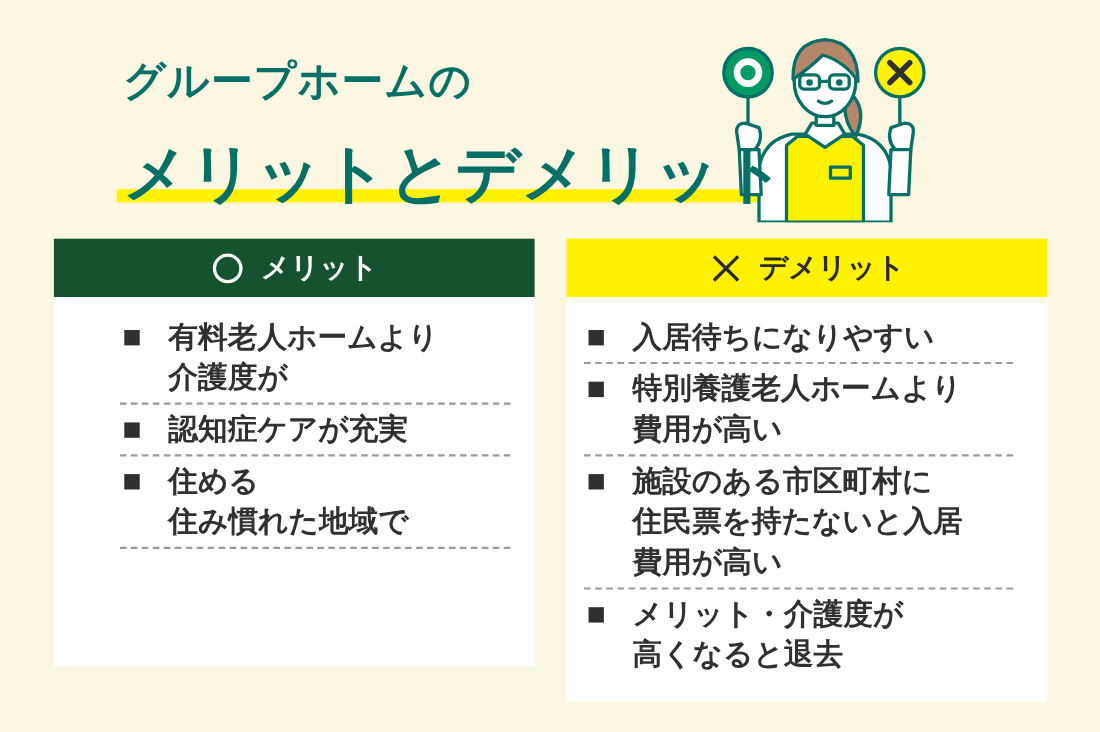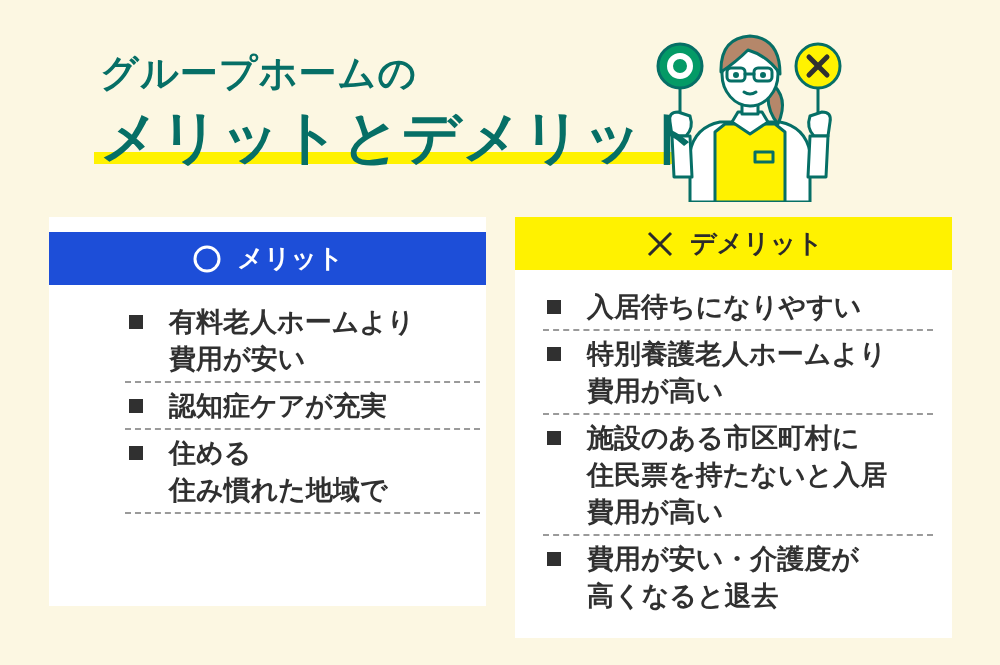--- a/index.html
+++ b/index.html
@@ -2,52 +2,52 @@
 <html><head>
 <meta charset="utf-8">
 <style>
   html, body { margin: 0; padding: 0; }
   body {
     width: 1000px; height: 665px; overflow: hidden;
     background: #fcf7e2;
     font-family: "DejaVu Sans", "Liberation Sans", sans-serif;
     position: relative;
   }
-  .title-block { position: absolute; left: 100px; top: 50px; }
+  .title-block { position: absolute; left: 112px; top: 50px; }
   .title-line1 {
     font-size: 38px; font-weight: bold; color: #066f66;
     letter-spacing: 1px; line-height: 46px;
   }
   .title-line2-wrap { position: relative; margin-top: 8px; display: inline-block; }
   .title-underline {
     position: absolute; left: -6px; right: -8px; bottom: 6px; height: 12px;
     background: #fff200; z-index: 0;
   }
   .title-line2 {
     position: relative; z-index: 1;
     font-size: 58px; font-weight: bold; color: #066f66;
-    line-height: 66px; letter-spacing: 1px; padding-right: 4px;
+    line-height: 66px; letter-spacing: 1px; padding-right: 4px; margin-top: 20px;
   }
   .illustration { position: absolute; left: 650px; top: 12px; width: 220px; height: 190px; }
 
   .panel {
     position: absolute; background: #ffffff;
   }
   .panel.merit { left: 49px; top: 217px; width: 437px; height: 389px; }
   .panel.demerit { left: 515px; top: 217px; width: 437px; height: 421px; }
   .panel-header {
     height: 53px; display: flex; align-items: center; justify-content: center;
     font-size: 26px; font-weight: bold;
   }
-  .merit .panel-header { background: #1d4ed8; color: #ffffff; margin-top: 15px; }
+  .merit .panel-header { background: #14532d; color: #ffffff; }
   .demerit .panel-header { background: #fff200; color: #2b2b2b; }
   .panel-header .hicon { display: inline-flex; width: 32px; height: 32px; margin-right: 14px; align-items: center; justify-content: center; }
   .list { list-style: none; margin: 0; padding: 18px 0 0 0; }
-  .merit .list { padding-left: 76px; width: 355px; }
-  .demerit .list { padding-left: 28px; width: 390px; }
+  .merit .list { padding-left: 60px; width: 355px; }
+  .demerit .list { padding-left: 16px; width: 390px; }
   .item {
     position: relative; padding-left: 44px;
     font-size: 27px; font-weight: bold; color: #303030;
     line-height: 37px; padding-bottom: 4px; margin-bottom: 4px;
   }
   .item.sep { border-bottom: 2px dashed #9a9a9a; }
   .bullet {
     position: absolute; left: 4px; top: 12px; width: 14px; height: 14px; background: #303030;
   }
 </style>
@@ -116,21 +116,21 @@
       <svg width="30" height="30" viewBox="0 0 30 30">
           <circle cx="15" cy="15" r="12" fill="none" stroke="#ffffff" stroke-width="3"></circle>
         </svg>
     </span>
     <span>メリット</span>
   </div>
   <ul class="list">
     <li class="item sep">
       <span class="bullet"></span>
       <div>有料老人ホームより</div>
-      <div>費用が安い</div>
+      <div>介護度が</div>
     </li>
     <li class="item sep">
       <span class="bullet"></span>
       <div>認知症ケアが充実</div>
     </li>
     <li class="item sep">
       <span class="bullet"></span>
       <div>住める</div>
       <div>住み慣れた地域で</div>
     </li>
@@ -158,17 +158,17 @@
       <div>費用が高い</div>
     </li>
     <li class="item sep">
       <span class="bullet"></span>
       <div>施設のある市区町村に</div>
       <div>住民票を持たないと入居</div>
       <div>費用が高い</div>
     </li>
     <li class="item">
       <span class="bullet"></span>
-      <div>費用が安い・介護度が</div>
+      <div>メリット・介護度が</div>
       <div>高くなると退去</div>
     </li>
   </ul>
 </section>
 
 </body></html>

